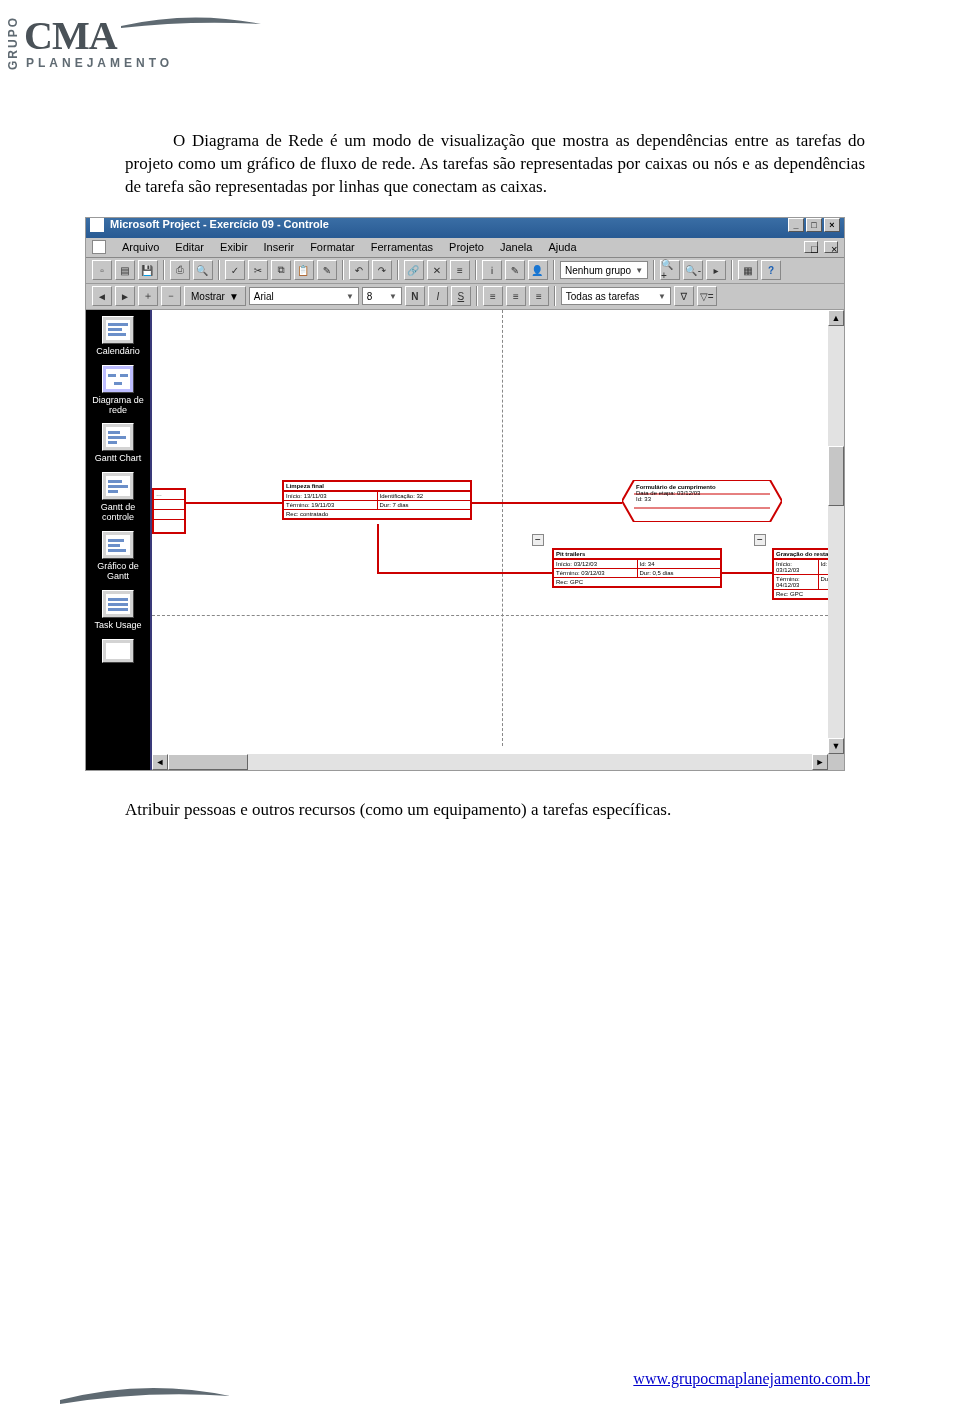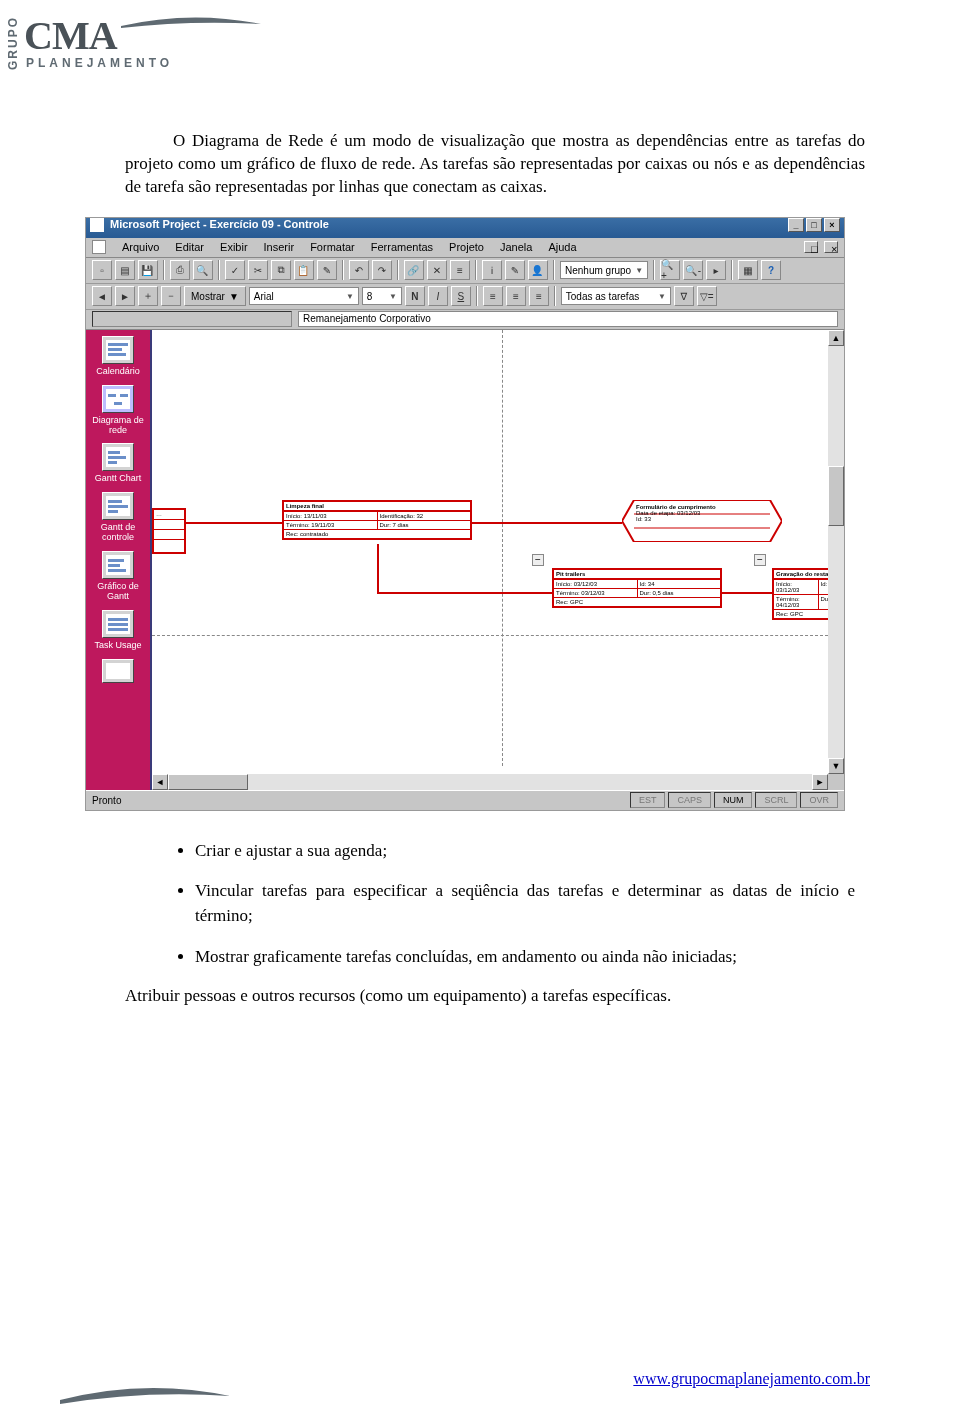--- a/index.html
+++ b/index.html
@@ -109,21 +109,21 @@
   .entrybar {
     background:#c6c6c6; height:20px; display:flex; align-items:center; padding:0 6px; gap:6px; border-bottom:1px solid #888;
   }
   .entrybar .left-well { width:200px; height:16px; background:#c6c6c6; border:1px inset #888;}
   .entrybar .entry { flex:1; height:16px; background:#fff; border:1px solid #888; padding:0 4px; font-size:10px; line-height:14px; display:flex; align-items:center;}
   
   .workspace {
     display:flex; height:460px; background:#fff; position:relative;
   }
   .viewbar {
-    width:64px; background:#be185d; display:flex; flex-direction:column; align-items:center; padding-top:6px; gap:2px;
+    width:64px; background:#000000; display:flex; flex-direction:column; align-items:center; padding-top:6px; gap:2px;
   }
   .view-item { width:56px; text-align:center; color:#fff; font-size:9px; line-height:1.1; padding-bottom:6px;}
   .view-ico { width:32px; height:28px; background:#d3d3d3; border:1px solid #fff; border-right-color:#444; border-bottom-color:#444; margin:0 auto 3px auto; position:relative;}
   .view-ico::after{ content:""; position:absolute; inset:3px; background:#fff;}
   .view-ico .bars { position:absolute; left:5px; top:6px; width:22px; height:16px; z-index:2;}
   .bars .b{position:absolute;left:0;height:3px;background:#6b8fc9;}
   .view-item.sel .view-ico{ background:#bdbdff;}
   .view-item.bottom-ico .view-ico { height:24px;}
   .canvas {
     flex:1; background:#fff; position:relative; overflow:hidden; border-left:2px solid #3a3a7a;
@@ -304,26 +304,20 @@
       <span class="tb-btn">≡</span>
       <span class="tb-sep"></span>
       <span class="tb-combo" style="min-width:110px;">
           <span>Todas as tarefas</span>
           <span class="dd">▼</span>
         </span>
       <span class="tb-btn">∇</span>
       <span class="tb-btn">▽=</span>
     </div>
 
-    <div class="entrybar">
-      <div class="left-well"></div>
-      <div class="entry">
-          <span>Remanejamento Corporativo</span>
-        </div>
-    </div>
 
     <div class="workspace">
 
       <div class="viewbar">
         <div class="view-item">
           <div class="view-ico">
               <div class="bars">
                 <div class="b" style="top:0;width:20px;"></div>
                 <div class="b" style="top:5px;width:14px;"></div>
                 <div class="b" style="top:10px;width:18px;"></div>
@@ -475,37 +469,23 @@
           <div class="arr">◄</div>
           <div class="track">
               <div class="thumb"></div>
             </div>
           <div class="arr">►</div>
         </div>
         <div class="corner"></div>
       </div>
     </div>
 
-    <div class="statusbar">
-      <span>Pronto</span>
-      <span class="sfill"></span>
-      <span class="cell">EST</span>
-      <span class="cell">CAPS</span>
-      <span class="cell on">NUM</span>
-      <span class="cell">SCRL</span>
-      <span class="cell">OVR</span>
-    </div>
   </div>
 
   <div class="after">
-    <ul class="bullets">
-      <li>Criar e ajustar a sua agenda;</li>
-      <li>Vincular tarefas para especificar a seqüência das tarefas e determinar as datas de início e término;</li>
-      <li>Mostrar graficamente tarefas concluídas, em andamento ou ainda não iniciadas;</li>
-    </ul>
     <div class="para para-last">Atribuir pessoas e outros recursos (como um equipamento) a tarefas específicas.</div>
   </div>
 </div>
 
 <div class="footer">www.grupocmaplanejamento.com.br</div>
 <div class="footer-swoosh">
   <svg viewBox="0 0 170 22">
       <path d="M0 16 Q85 -6 170 12 Q85 6 0 20 Z" fill="#5f6a72"></path>
     </svg>
 </div>

